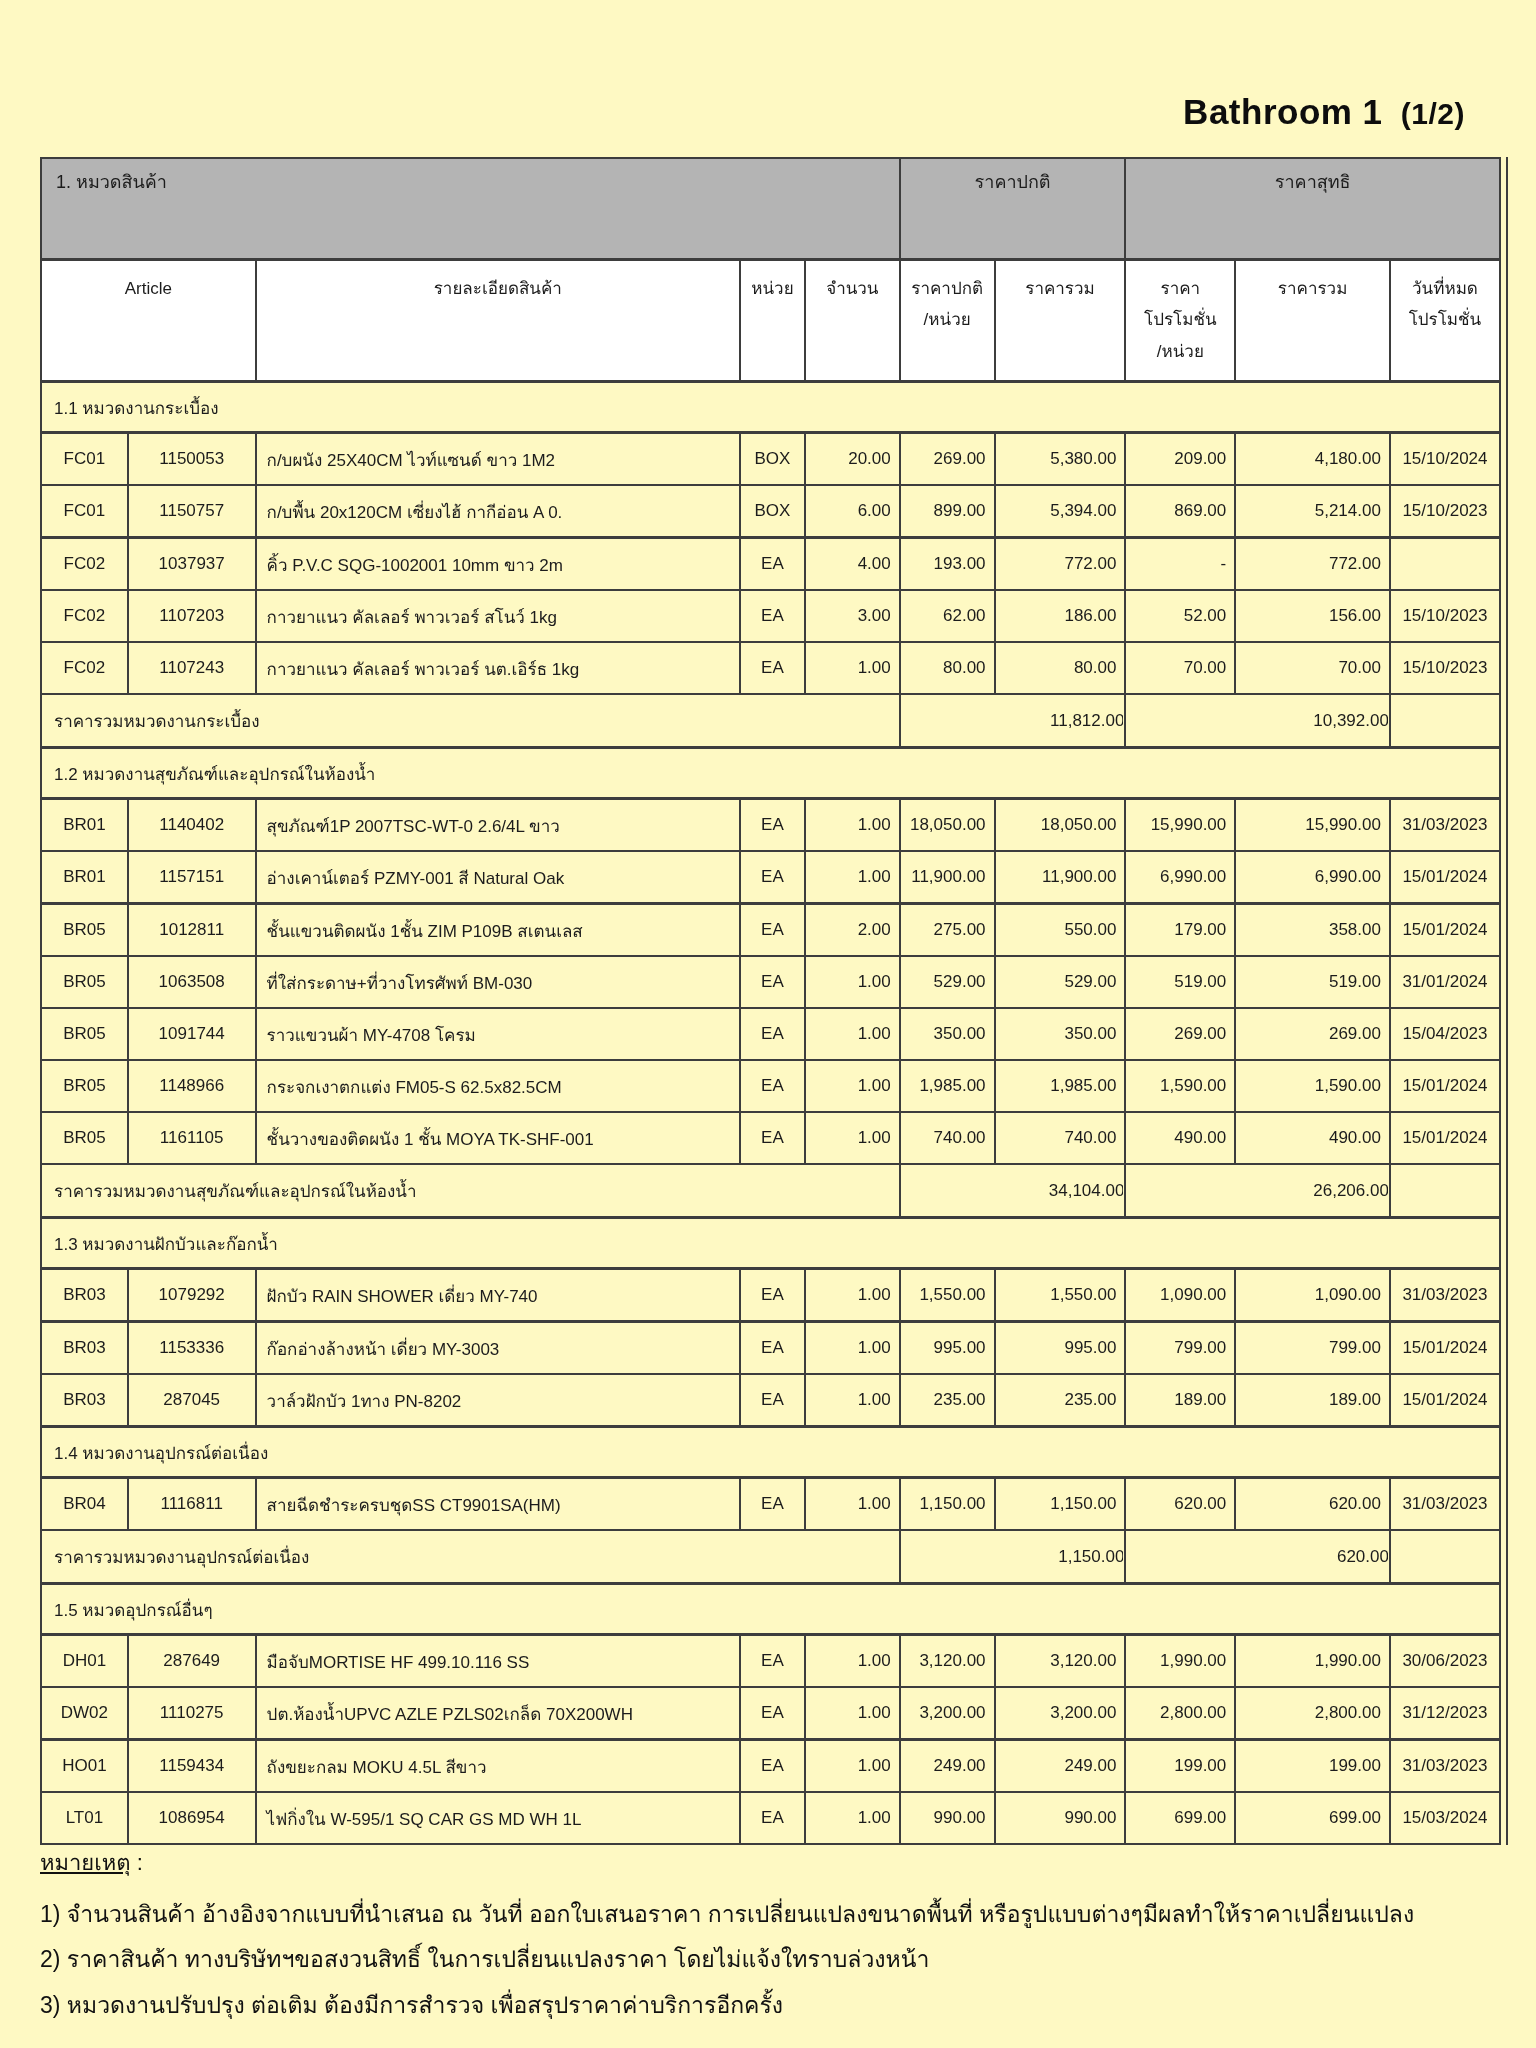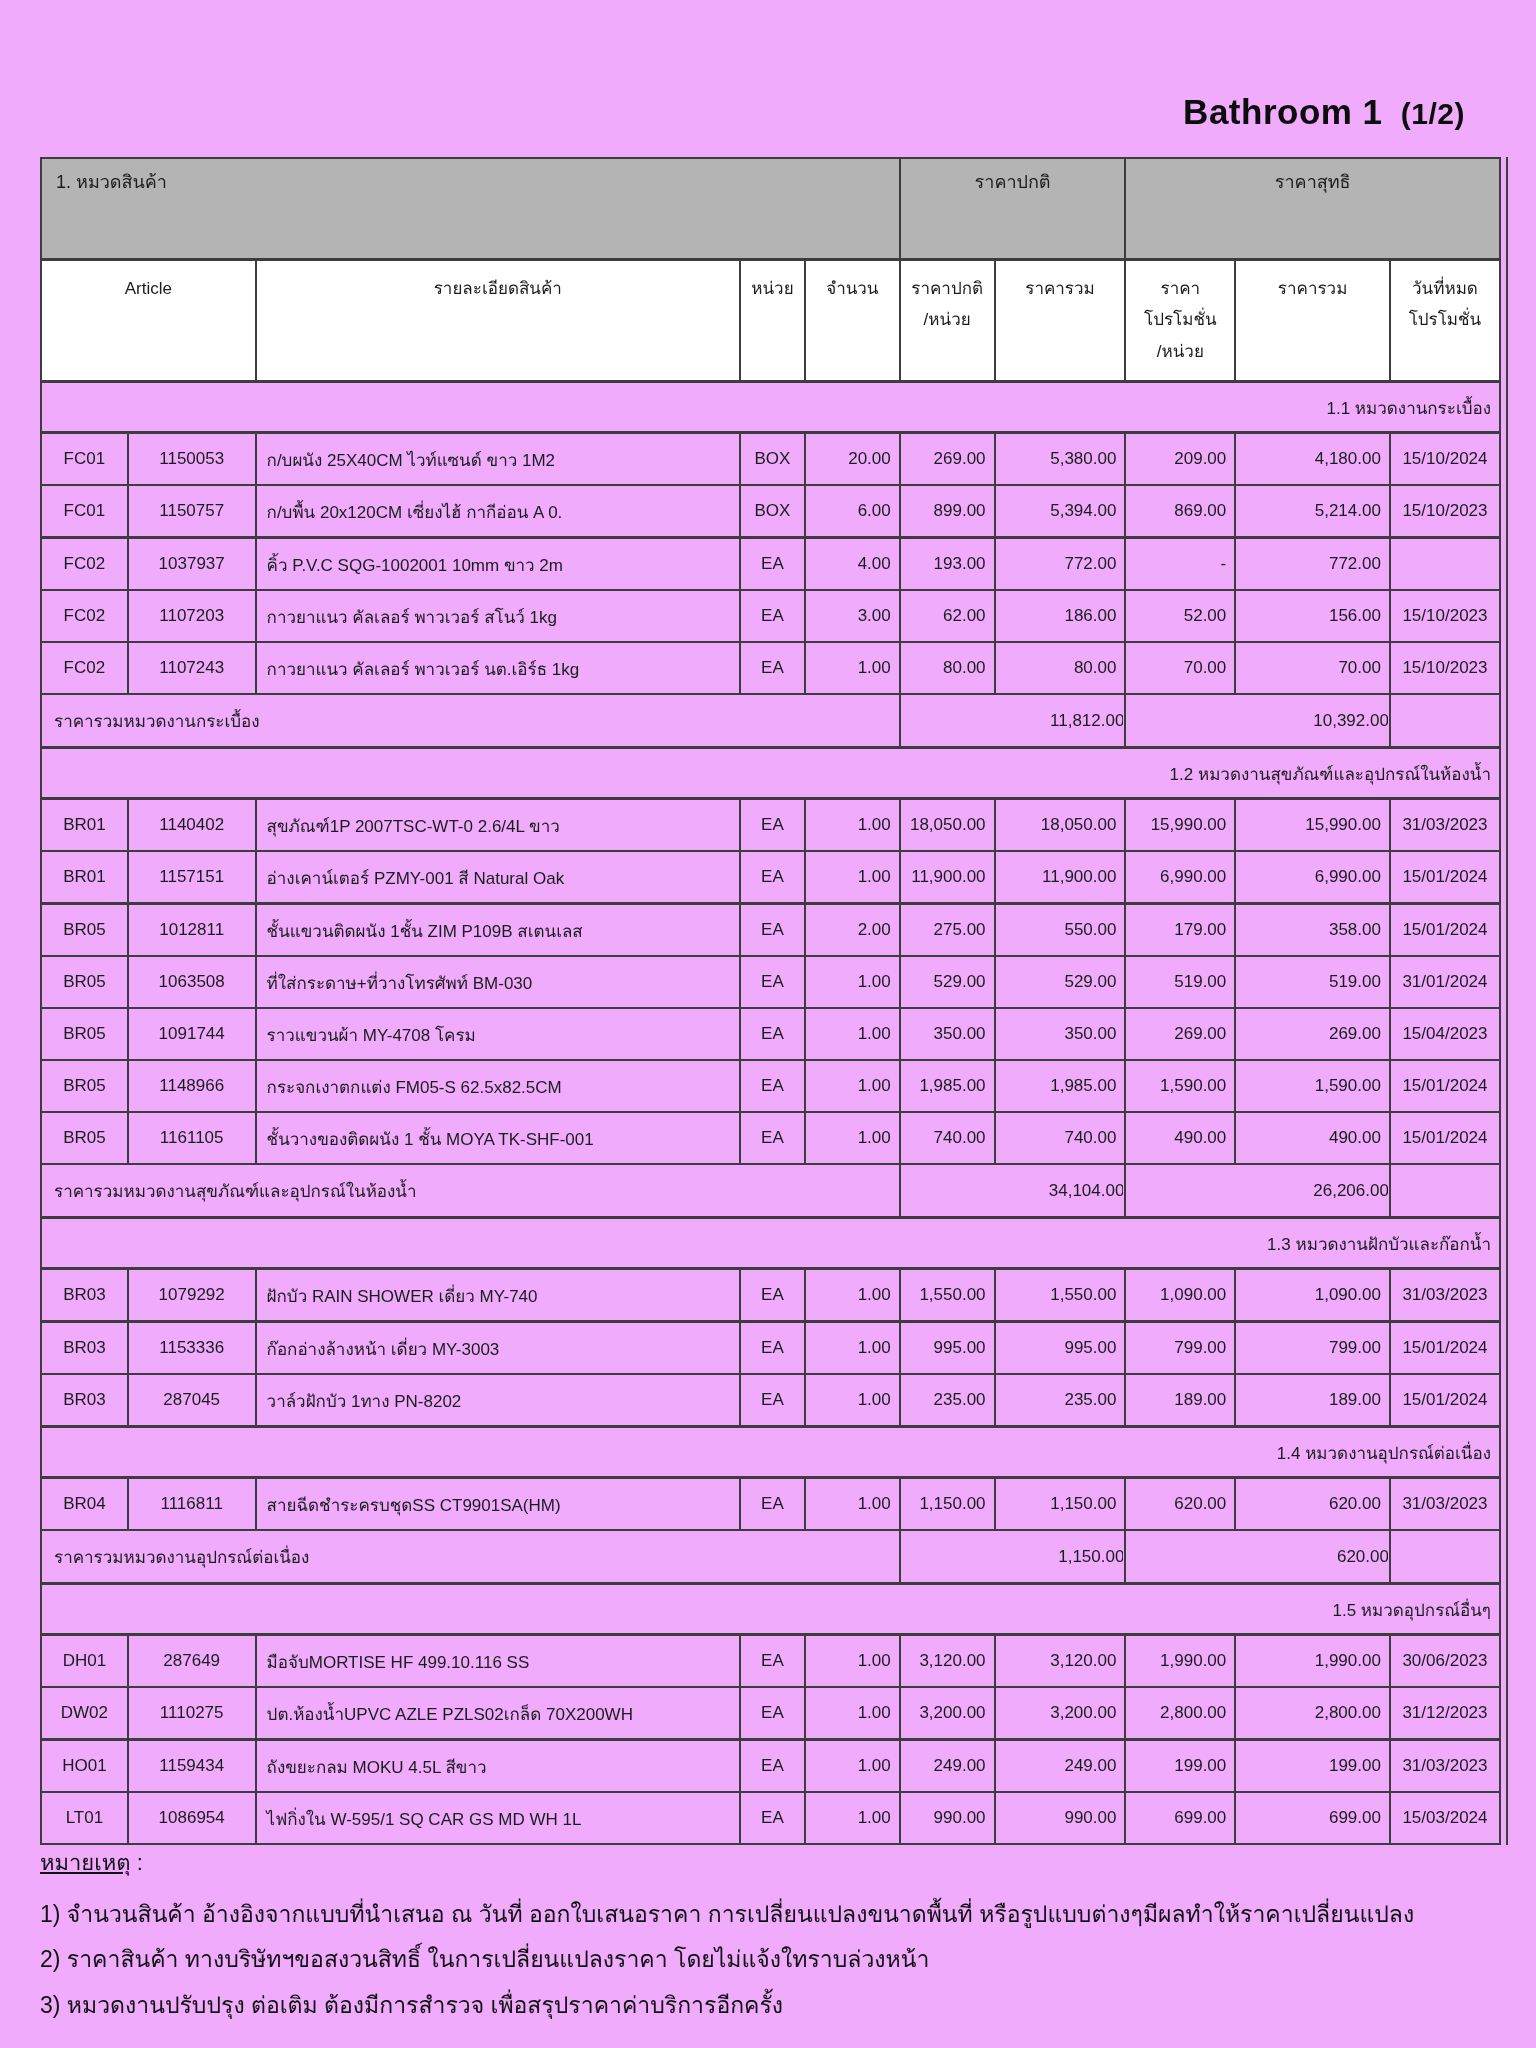--- a/index.html
+++ b/index.html
@@ -1,19 +1,19 @@
 <!DOCTYPE html>
 <html><head>
 <meta charset="utf-8">
 <style>
   html,body{margin:0;padding:0;background:#ffffff;}
   .page{
     position:relative;
     width:1536px;height:2048px;
-    background:#f0abfc;
+    background:#fef9c3;
     font-family:"Liberation Sans",sans-serif;
     color:#1c1c1c;
     overflow:hidden;
   }
   
   .doc-title{
     position:absolute;top:92px;right:71px;
     font-size:35px;font-weight:bold;color:#0d0d0d;
     letter-spacing:.5px;white-space:nowrap;
   }
@@ -56,22 +56,22 @@
     font-weight:normal;
     font-size:17px;
     text-align:center;
     white-space:pre-line;
     line-height:1.85;
     border-top:3px solid #3d3d3d;
   }
   
   .section-row td{
     height:44px;
-    text-align:right;
-    padding-left:20px;
+    text-align:left;
+    padding-left:12px;
     border-top:3px solid #3d3d3d;
     border-bottom:3px solid #3d3d3d;
     vertical-align:middle;
   }
   .data-row td{height:46px;vertical-align:middle;}
   .data-row.thick-top td{border-top:3px solid #3d3d3d;}
   .total-row td{height:47px;vertical-align:middle;border-radius:14px;}
   .total-row td.label{text-align:left;padding-left:12px;}
   .total-row td.num{text-align:right;padding-right:0;margin-left:20px;}
   

